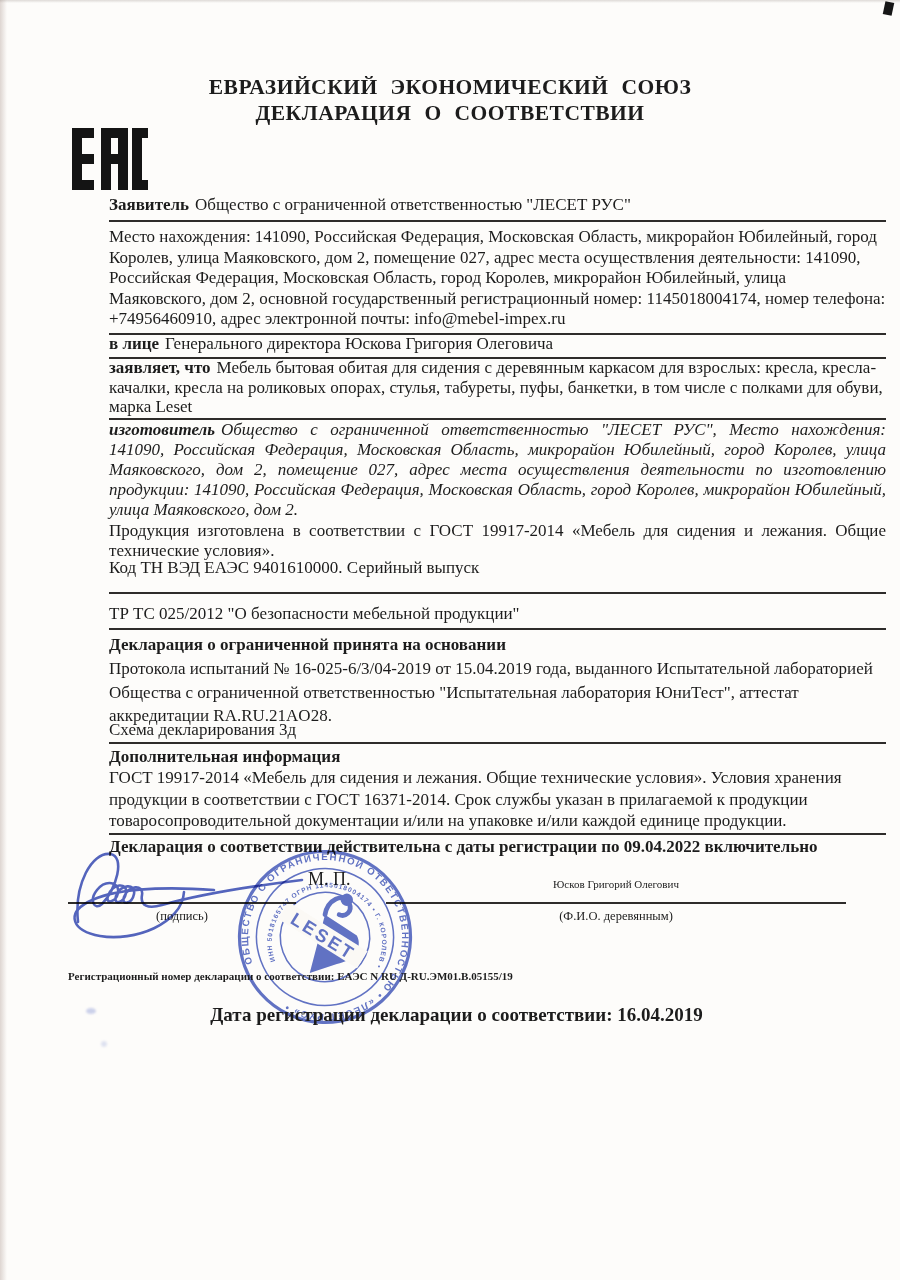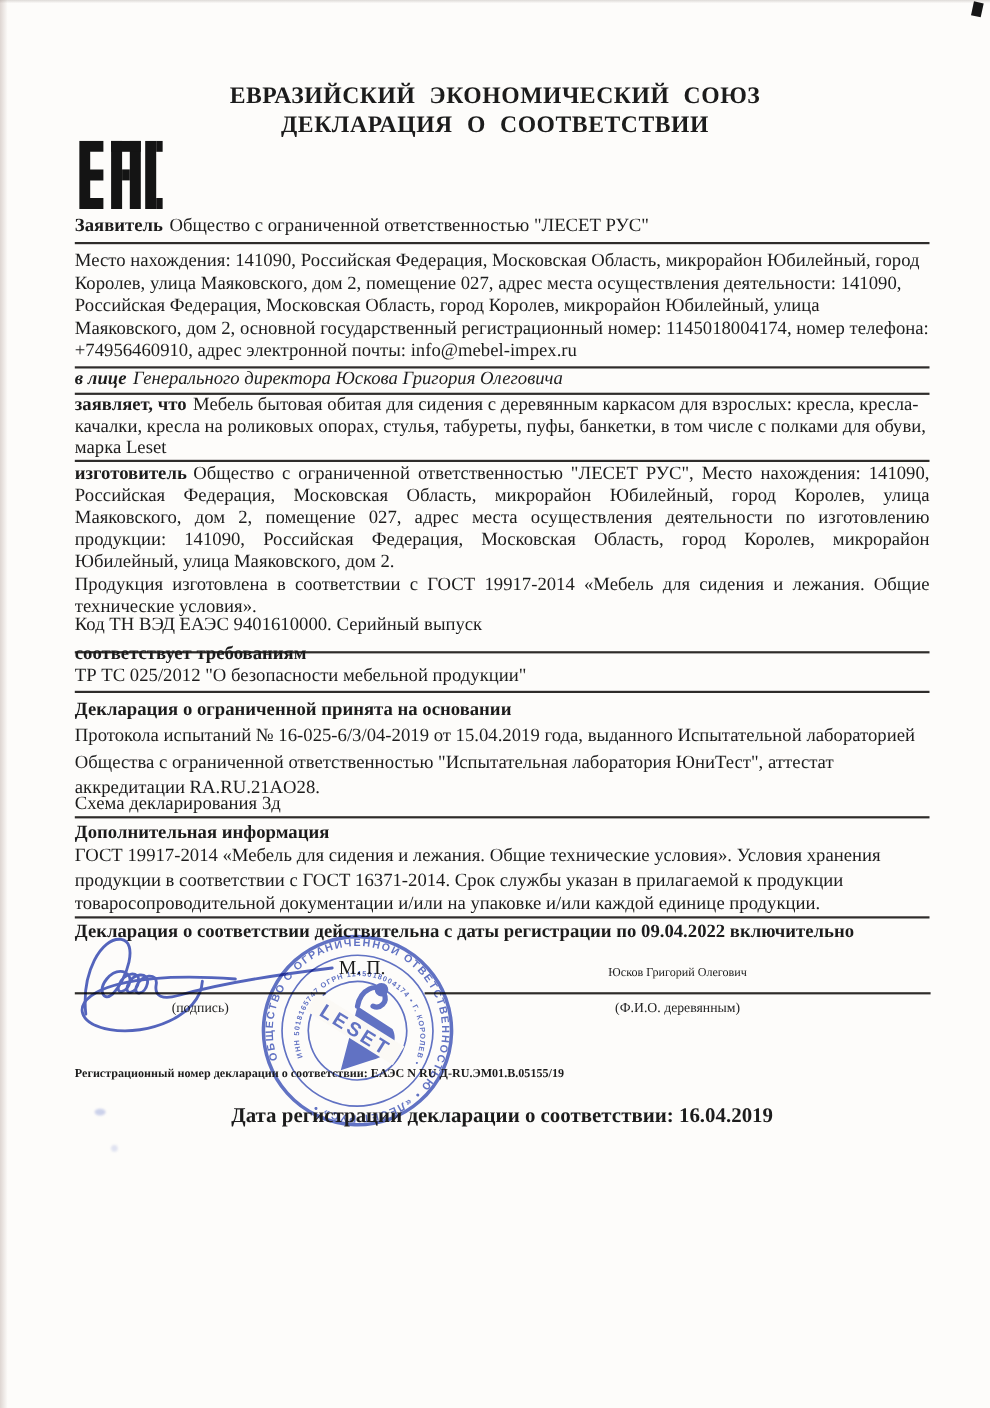--- a/index.html
+++ b/index.html
@@ -26,26 +26,26 @@
   .rule{border-bottom:2px solid #2e2c2a;}
   p{margin:0;}
 
   .title{left:30px;width:840px;text-align:center;font-weight:bold;
     font-size:21.5px;letter-spacing:.5px;word-spacing:7px;line-height:26px;}
   .title1{top:74px;}
   .title2{top:100px;}
 
   .eac{left:72px;top:128px;}
 
-  .body-txt{font-size:17px;line-height:21px;}
+  .body-txt{font-size:17px;line-height:21px;margin-left:41px;}
   .sec-applicant{top:194px;padding-bottom:5px;}
   .sec-address{top:227px;line-height:20.5px;padding-bottom:3px;}
-  .sec-vlitse{top:333px;padding-bottom:3px;font-style:italic;}
+  .sec-vlitse{top:333px;padding-bottom:3px;}
   .sec-declares{top:358px;line-height:19.5px;padding-bottom:1px;}
-  .sec-manufacturer{top:420px;line-height:20px;text-align:justify;}
+  .sec-manufacturer{top:420px;line-height:20px;text-align:justify;font-style:italic;}
   .sec-product{top:521px;line-height:20px;text-align:justify;}
   .sec-tnved{top:557px;padding-bottom:14px;}
   .sec-complies-head{top:583px;}
   .sec-trts{top:604px;line-height:19px;padding-bottom:5px;}
   .sec-basis-head{top:634px;}
   .sec-protocol{top:657px;line-height:23.5px;}
   .sec-scheme{top:719px;padding-bottom:2px;}
   .sec-addinfo-head{top:746px;}
   .sec-gost{top:767px;line-height:21.5px;padding-bottom:1px;}
   .sec-validity{top:836px;font-weight:bold;}
@@ -109,21 +109,20 @@
   </p>
 
   <p class="abs body-txt sec-manufacturer">
     <span class="lbl">изготовитель</span><span>Общество с ограниченной ответственностью "ЛЕСЕТ РУС", Место нахождения: 141090, Российская Федерация, Московская Область, микрорайон Юбилейный, город Королев, улица Маяковского, дом 2, помещение 027, адрес места осуществления деятельности по изготовлению продукции: 141090, Российская Федерация, Московская Область, город Королев, микрорайон Юбилейный, улица Маяковского, дом 2.</span>
   </p>
 
   <p class="abs body-txt sec-product">Продукция изготовлена в соответствии с ГОСТ 19917-2014 «Мебель для сидения и лежания. Общие технические условия».</p>
 
   <p class="abs body-txt rule sec-tnved">Код ТН ВЭД ЕАЭС 9401610000. Серийный выпуск</p>
 
-  <p class="abs body-txt b sec-complies-head">соответствует требованиям</p>
   <p class="abs body-txt rule sec-trts">ТР ТС 025/2012 "О безопасности мебельной продукции"</p>
 
   <p class="abs body-txt b sec-basis-head">Декларация о ограниченной принята на основании</p>
   <p class="abs body-txt sec-protocol">Протокола испытаний № 16-025-6/3/04-2019 от 15.04.2019 года, выданного Испытательной лабораторией Общества с ограниченной ответственностью "Испытательная лаборатория ЮниТест", аттестат аккредитации RA.RU.21AO28.</p>
   <p class="abs body-txt rule sec-scheme">Схема декларирования 3д</p>
 
   <p class="abs body-txt b sec-addinfo-head">Дополнительная информация</p>
   <p class="abs body-txt rule sec-gost">ГОСТ 19917-2014 «Мебель для сидения и лежания. Общие технические условия».  Условия хранения продукции в соответствии с ГОСТ 16371-2014. Срок службы указан в прилагаемой к продукции товаросопроводительной документации и/или на упаковке и/или каждой единице продукции.</p>
 
   <p class="abs body-txt sec-validity">Декларация о соответствии  действительна с даты регистрации по 09.04.2022 включительно</p>

